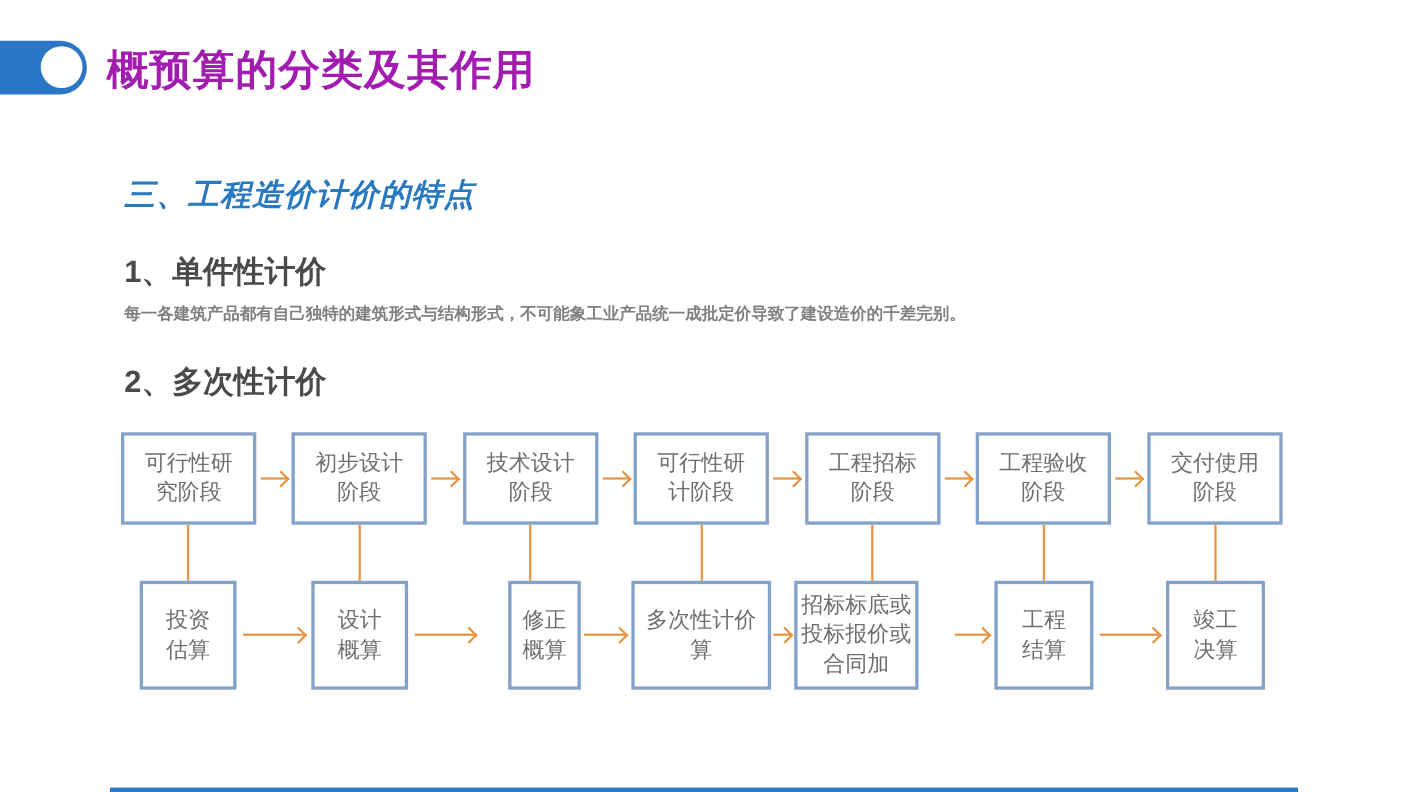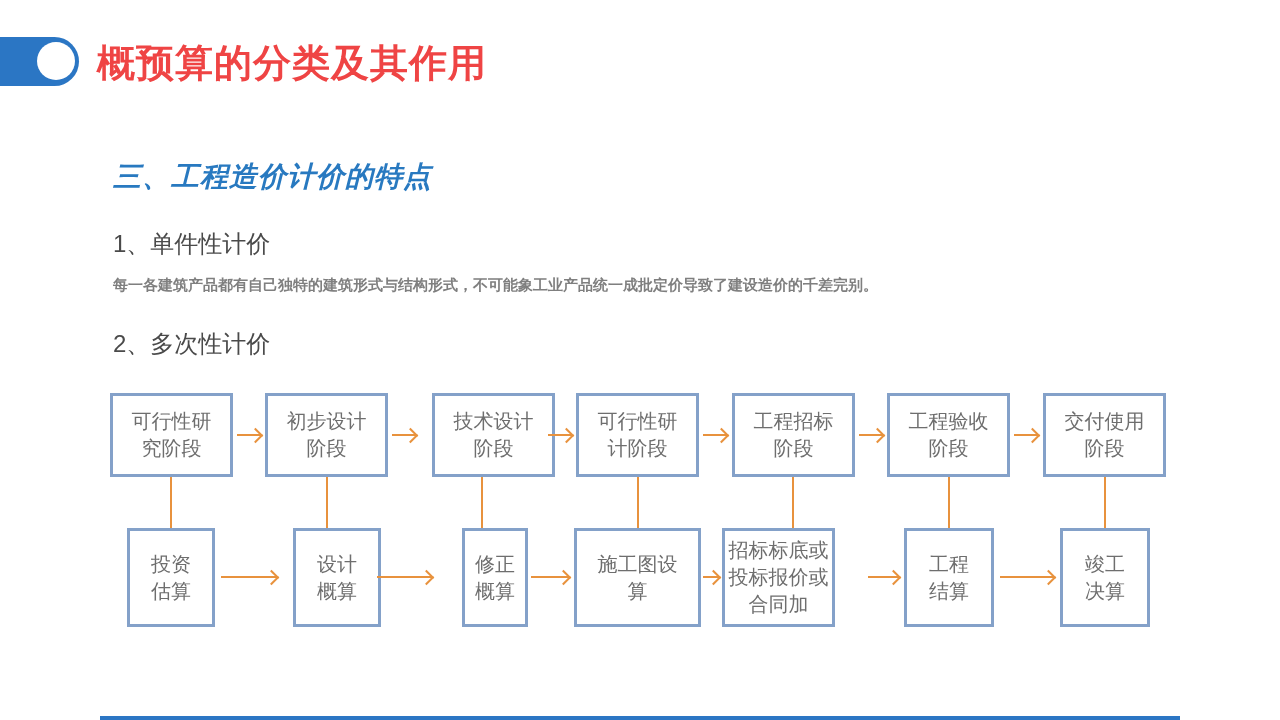--- a/index.html
+++ b/index.html
@@ -23,36 +23,36 @@
   }
   .title-pill-circle {
     position:absolute; left:37px; top:5px;
     width:38px; height:38px;
     background:#ffffff;
     border-radius:50%;
   }
   .slide-title {
     position:absolute; left:97px; top:38px;
     font-size:38px; font-weight:600;
-    color:#ef4444;
+    color:#a21caf;
     letter-spacing:1px;
     white-space:nowrap;
   }
 
   .section-heading {
     position:absolute; left:113px; top:158px;
     font-size:28px; font-weight:700;
     color:#2879C0;
     letter-spacing:1px;
     white-space:nowrap;
     font-style:italic;
   }
   .point-heading {
     position:absolute; left:113px;
-    font-size:24px; font-weight:400;
+    font-size:28px; font-weight:700;
     color:#4A4A4A;
     white-space:nowrap;
   }
   .point1-heading { top:228px; }
   .point2-heading { top:328px; }
   .point-body {
     position:absolute; left:113px; top:276px;
     font-size:15px; font-weight:700;
     color:#7F7F7F;
     white-space:nowrap;
@@ -113,38 +113,38 @@
   <div class="slide-title">概预算的分类及其作用</div>
   <div class="section-heading">三、工程造价计价的特点</div>
   <div class="point-heading point1-heading">1、单件性计价</div>
   <div class="point-body">每一各建筑产品都有自己独特的建筑形式与结构形式，不可能象工业产品统一成批定价导致了建设造价的千差完别。</div>
   <div class="point-heading point2-heading">2、多次性计价</div>
 
   <div class="fc-box fc-top" style="left:110px">可行性研
 究阶段</div>
   <div class="fc-box fc-top" style="left:265px">初步设计
 阶段</div>
-  <div class="fc-box fc-top" style="left:432px">技术设计
+  <div class="fc-box fc-top" style="left:421px">技术设计
 阶段</div>
   <div class="fc-box fc-top" style="left:576px">可行性研
 计阶段</div>
   <div class="fc-box fc-top" style="left:732px">工程招标
 阶段</div>
   <div class="fc-box fc-top" style="left:887px">工程验收
 阶段</div>
   <div class="fc-box fc-top" style="left:1043px">交付使用
 阶段</div>
 
   <div class="fc-box fc-bottom" style="left:127px; width:88px">投资
 估算</div>
-  <div class="fc-box fc-bottom" style="left:293px; width:88px">设计
+  <div class="fc-box fc-bottom" style="left:283px; width:88px">设计
 概算</div>
   <div class="fc-box fc-bottom" style="left:462px; width:66px">修正
 概算</div>
-  <div class="fc-box fc-bottom" style="left:574px; width:127px">施工图设
+  <div class="fc-box fc-bottom" style="left:574px; width:127px">多次性计价
 算</div>
   <div class="fc-box fc-bottom" style="left:722px; width:113px">招标标底或
 投标报价或
 合同加</div>
   <div class="fc-box fc-bottom" style="left:1060px; width:90px">竣工
 决算</div>
   <div class="fc-box fc-bottom" style="left:904px; width:90px">工程
 结算</div>
 
   <div class="conn-v" style="left:170px"></div>

